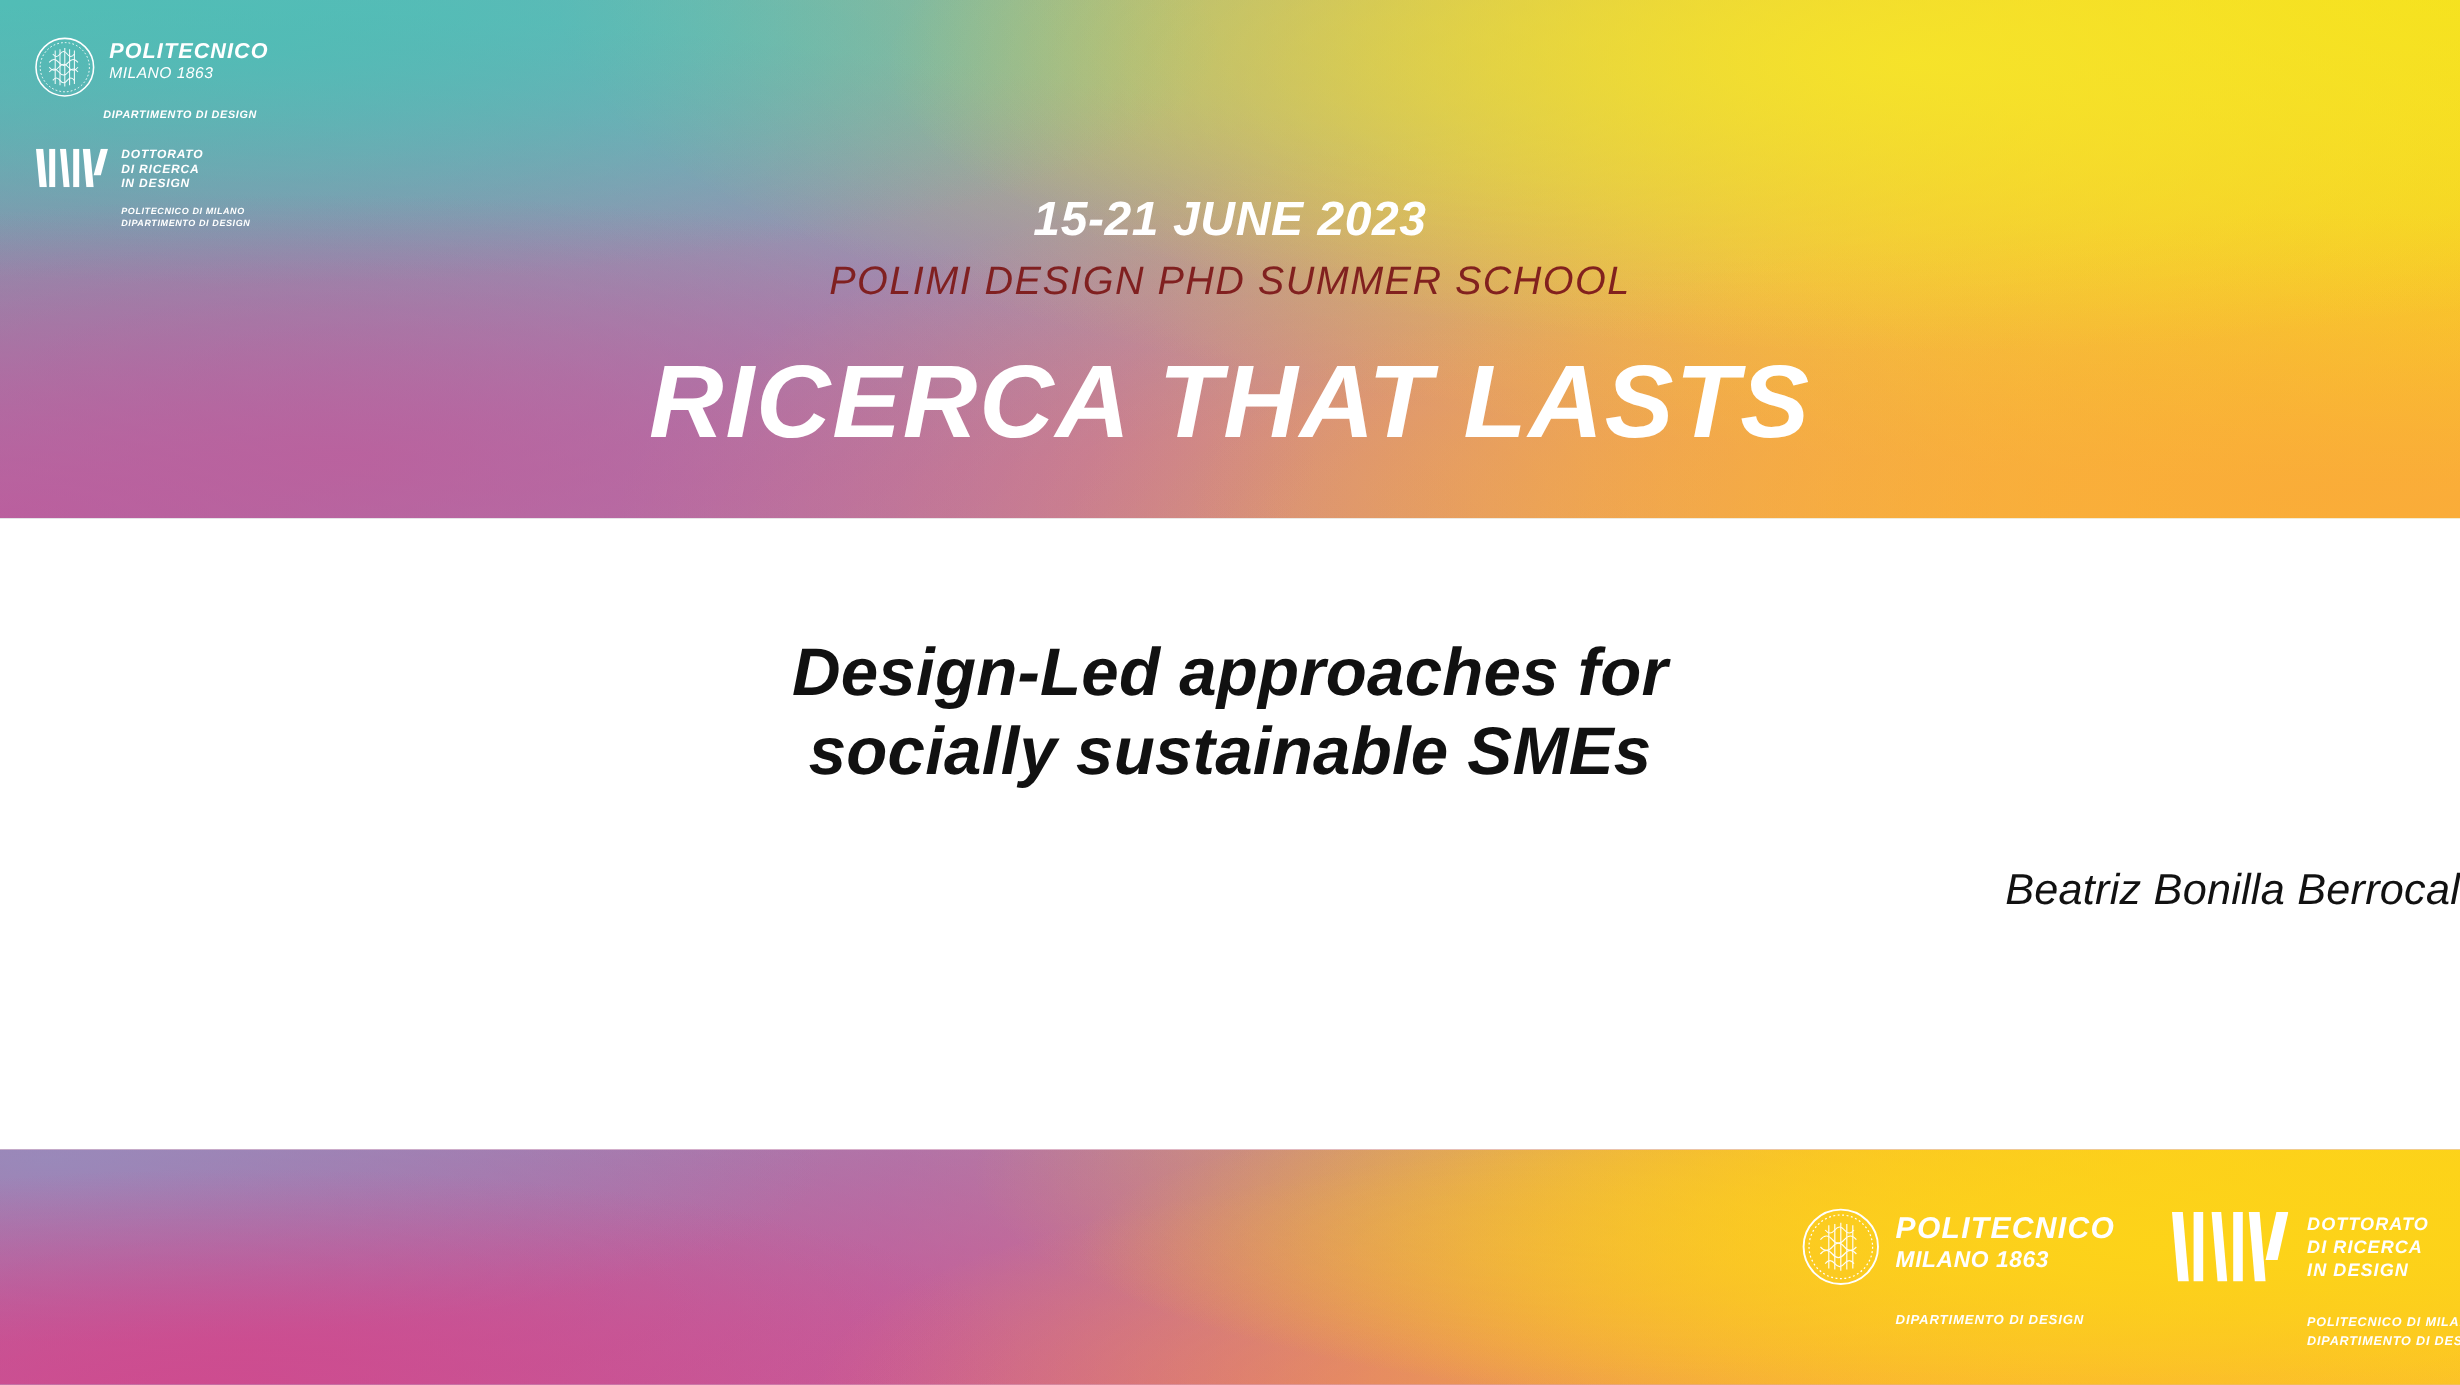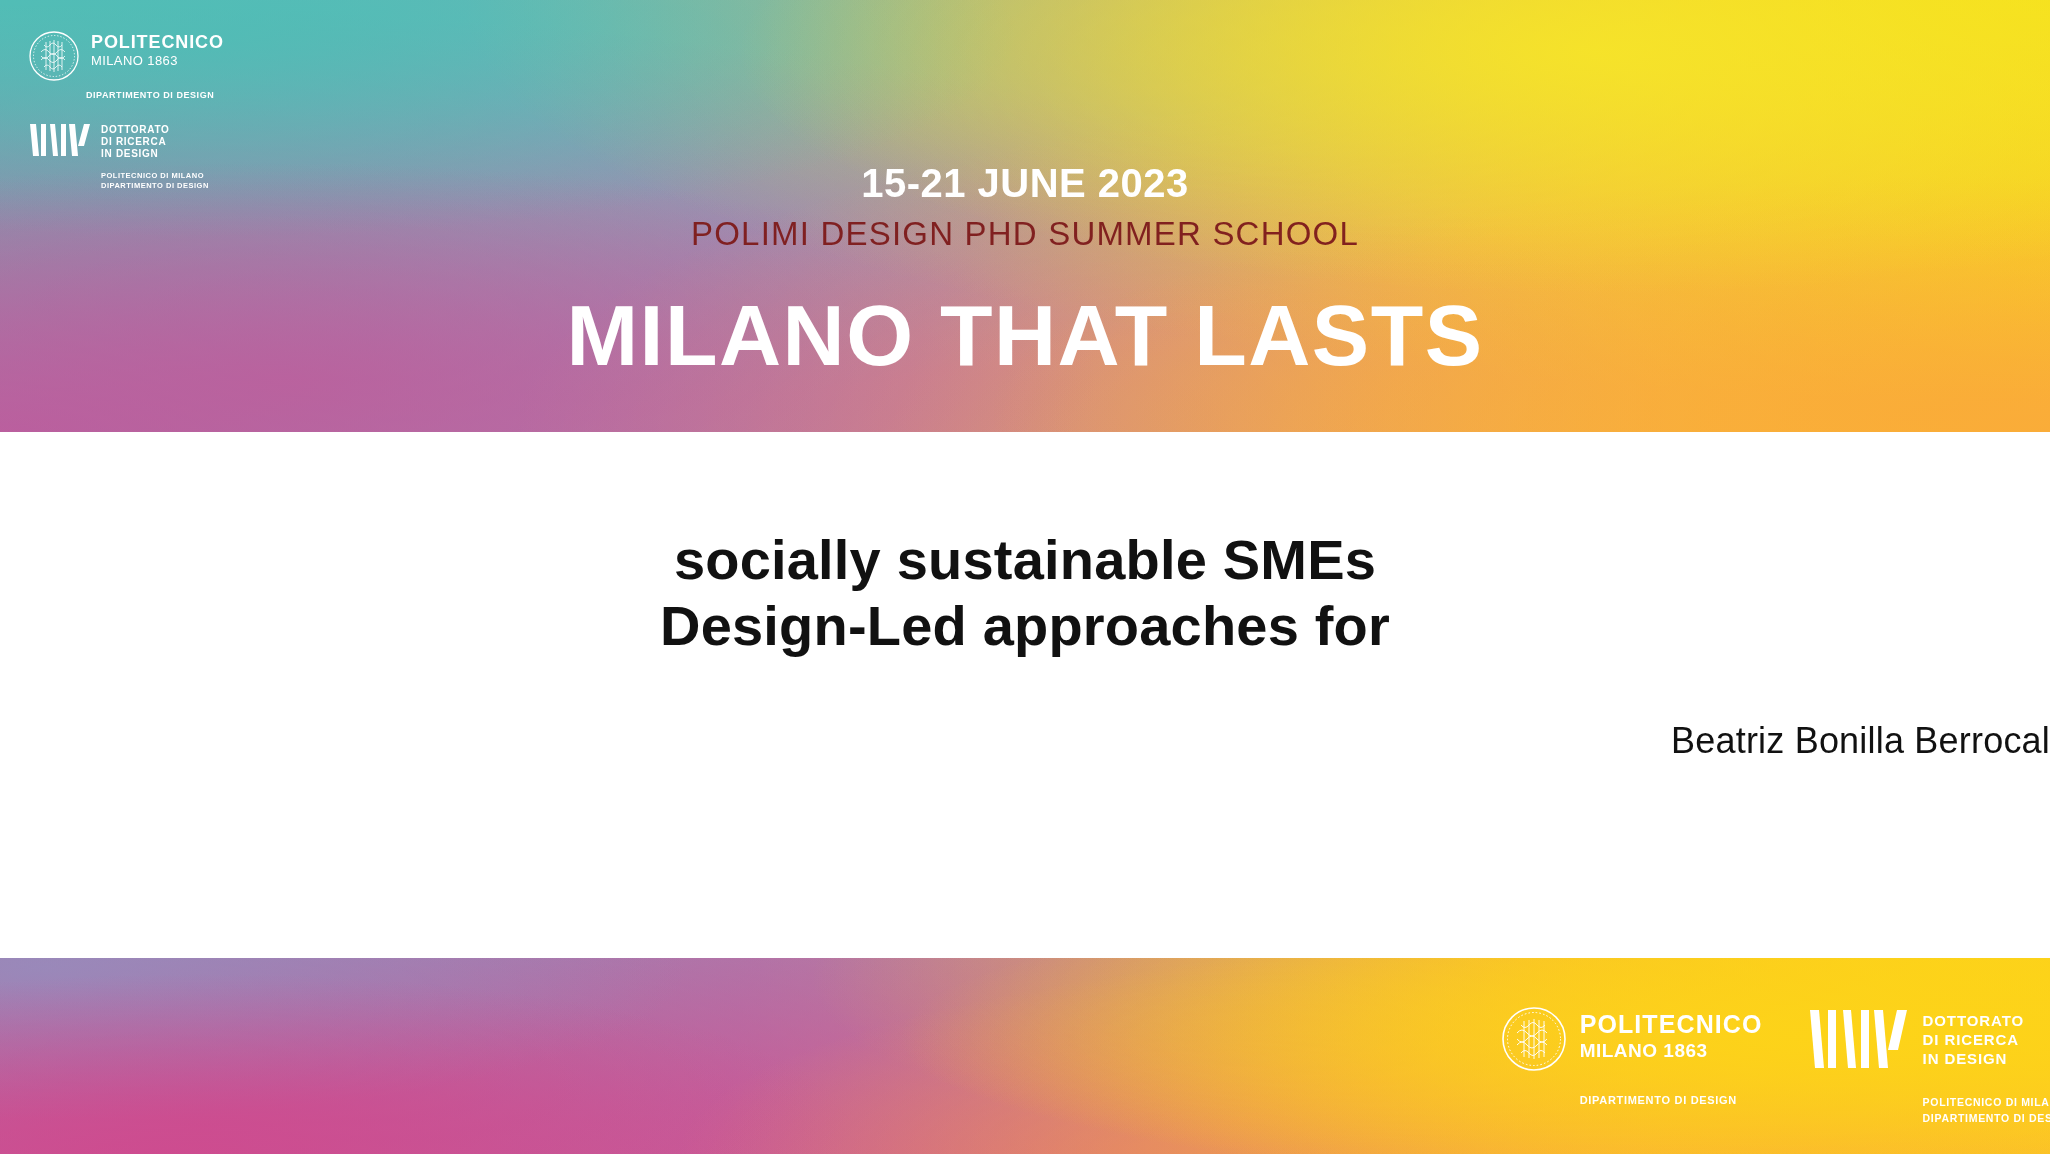--- a/index.html
+++ b/index.html
@@ -6,20 +6,21 @@
   html, body {
     width:2050px; height:1154px;
     background:#ffffff;
     font-family:"Liberation Sans", sans-serif;
     overflow:hidden;
   }
   .slide {
     position:relative;
     width:2050px; height:1154px;
     background:#ffffff;
+    font-style:italic;
   }
 
   
   .header-band {
     position:absolute;
     left:0; top:0;
     width:2050px; height:432px;
     overflow:hidden;
     background:#7fb89f;
   }
@@ -313,29 +314,29 @@
       <div class="dott-sub">
         <div>POLITECNICO DI MILANO</div>
         <div>DIPARTIMENTO DI DESIGN</div>
       </div>
 
     </div>
 
     <div class="hdr-center">
       <div class="hdr-dates">15-21 JUNE 2023</div>
       <div class="hdr-event">POLIMI DESIGN PHD SUMMER SCHOOL</div>
-      <div class="hdr-title">MILANO THAT LASTS</div>
+      <div class="hdr-title">RICERCA THAT LASTS</div>
     </div>
 
   </div>
 
   <div class="body-area">
     <div class="body-title">
+      <div>Design-Led approaches for</div>
       <div>socially sustainable SMEs</div>
-      <div>Design-Led approaches for</div>
     </div>
     <div class="body-author">Beatriz Bonilla Berrocal</div>
   </div>
 
   <div class="footer-band">
     <div class="ftr-logos">
 
       <div class="ftr-poli">
         <div class="fseal">
           <svg viewBox="0 0 66 66" aria-hidden="true">

